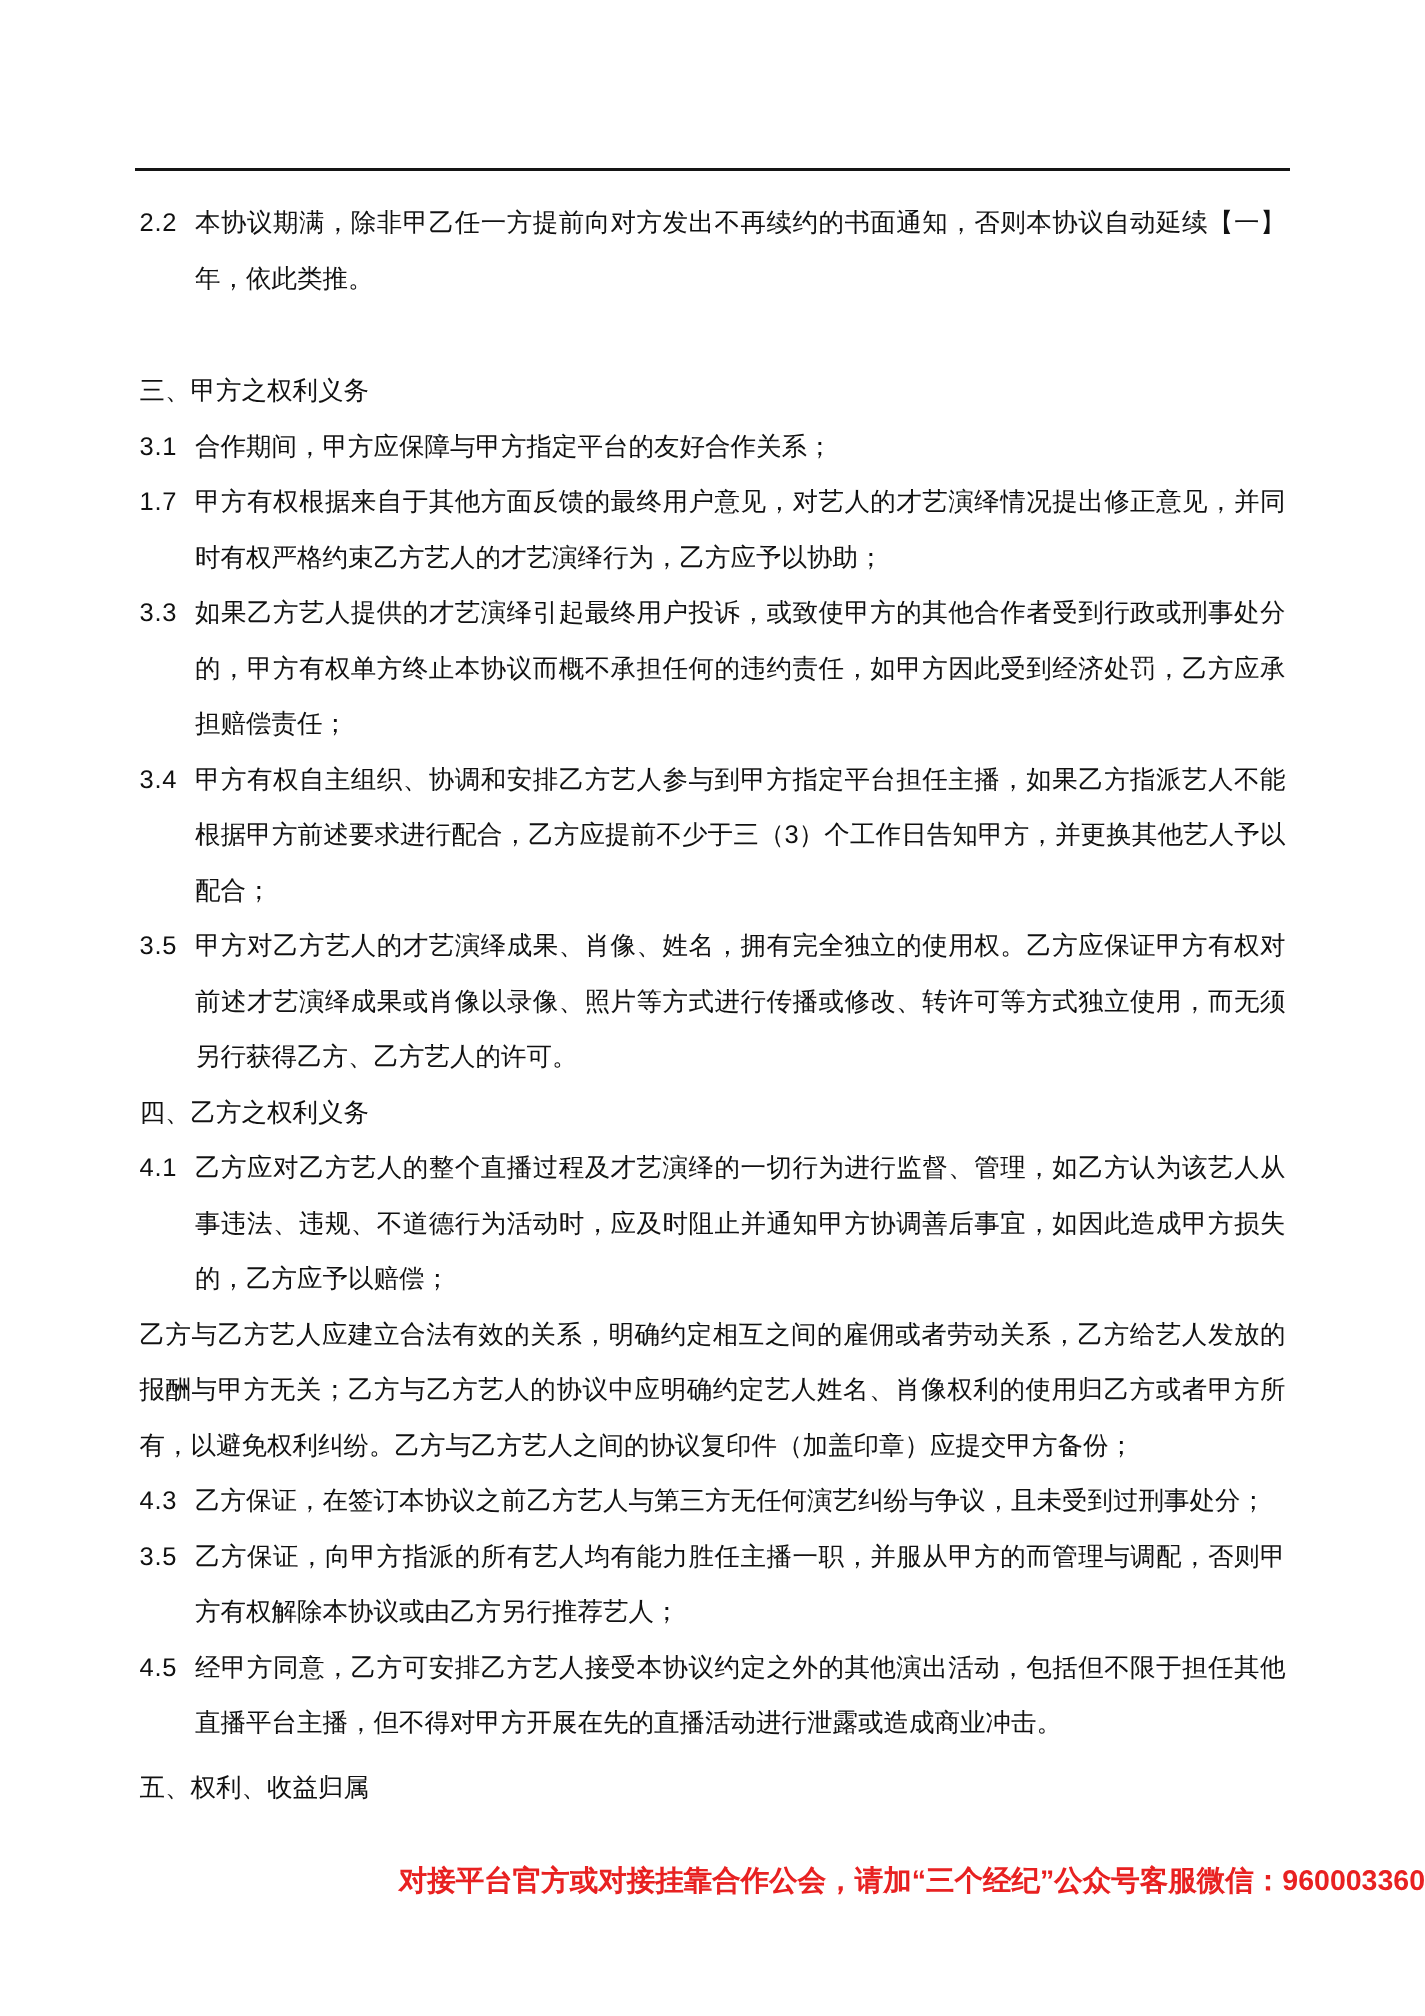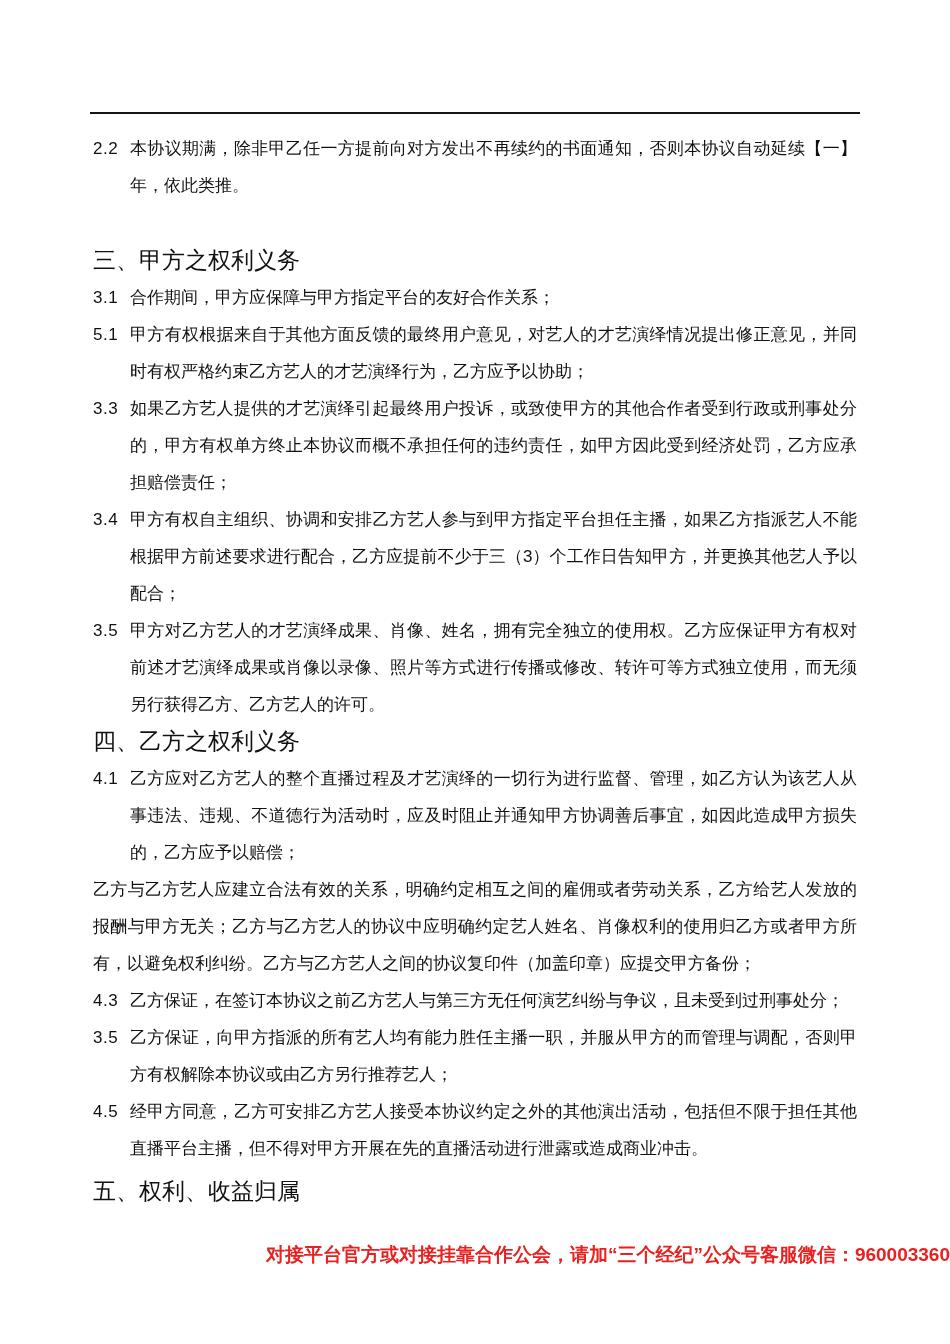--- a/index.html
+++ b/index.html
@@ -39,21 +39,21 @@
   .clause .num {
     flex: 0 0 37px;
     letter-spacing: 0.5px;
   }
   .clause .text {
     flex: 1;
     text-align: justify;
   }
   .sec-heading {
     margin: 0;
-    font-size: 23px;
+    font-size: 17px;
     font-weight: normal;
     line-height: 37px;
   }
   .sec-heading.first {
     margin-top: 38px;
   }
   .sec-heading.last {
     margin-top: 6px;
   }
   .footer-note {
@@ -81,21 +81,21 @@
       <span class="text">本协议期满，除非甲乙任一方提前向对方发出不再续约的书面通知，否则本协议自动延续【一】年，依此类推。</span>
     </p>
 
     <h3 class="sec-heading first">三、甲方之权利义务</h3>
 
     <p class="clause">
       <span class="num">3.1</span>
       <span class="text">合作期间，甲方应保障与甲方指定平台的友好合作关系；</span>
     </p>
     <p class="clause">
-      <span class="num">5.1</span>
+      <span class="num">1.7</span>
       <span class="text">甲方有权根据来自于其他方面反馈的最终用户意见，对艺人的才艺演绎情况提出修正意见，并同时有权严格约束乙方艺人的才艺演绎行为，乙方应予以协助；</span>
     </p>
     <p class="clause">
       <span class="num">3.3</span>
       <span class="text">如果乙方艺人提供的才艺演绎引起最终用户投诉，或致使甲方的其他合作者受到行政或刑事处分的，甲方有权单方终止本协议而概不承担任何的违约责任，如甲方因此受到经济处罚，乙方应承担赔偿责任；</span>
     </p>
     <p class="clause">
       <span class="num">3.4</span>
       <span class="text">甲方有权自主组织、协调和安排乙方艺人参与到甲方指定平台担任主播，如果乙方指派艺人不能根据甲方前述要求进行配合，乙方应提前不少于三（3）个工作日告知甲方，并更换其他艺人予以配合；</span>
     </p>

